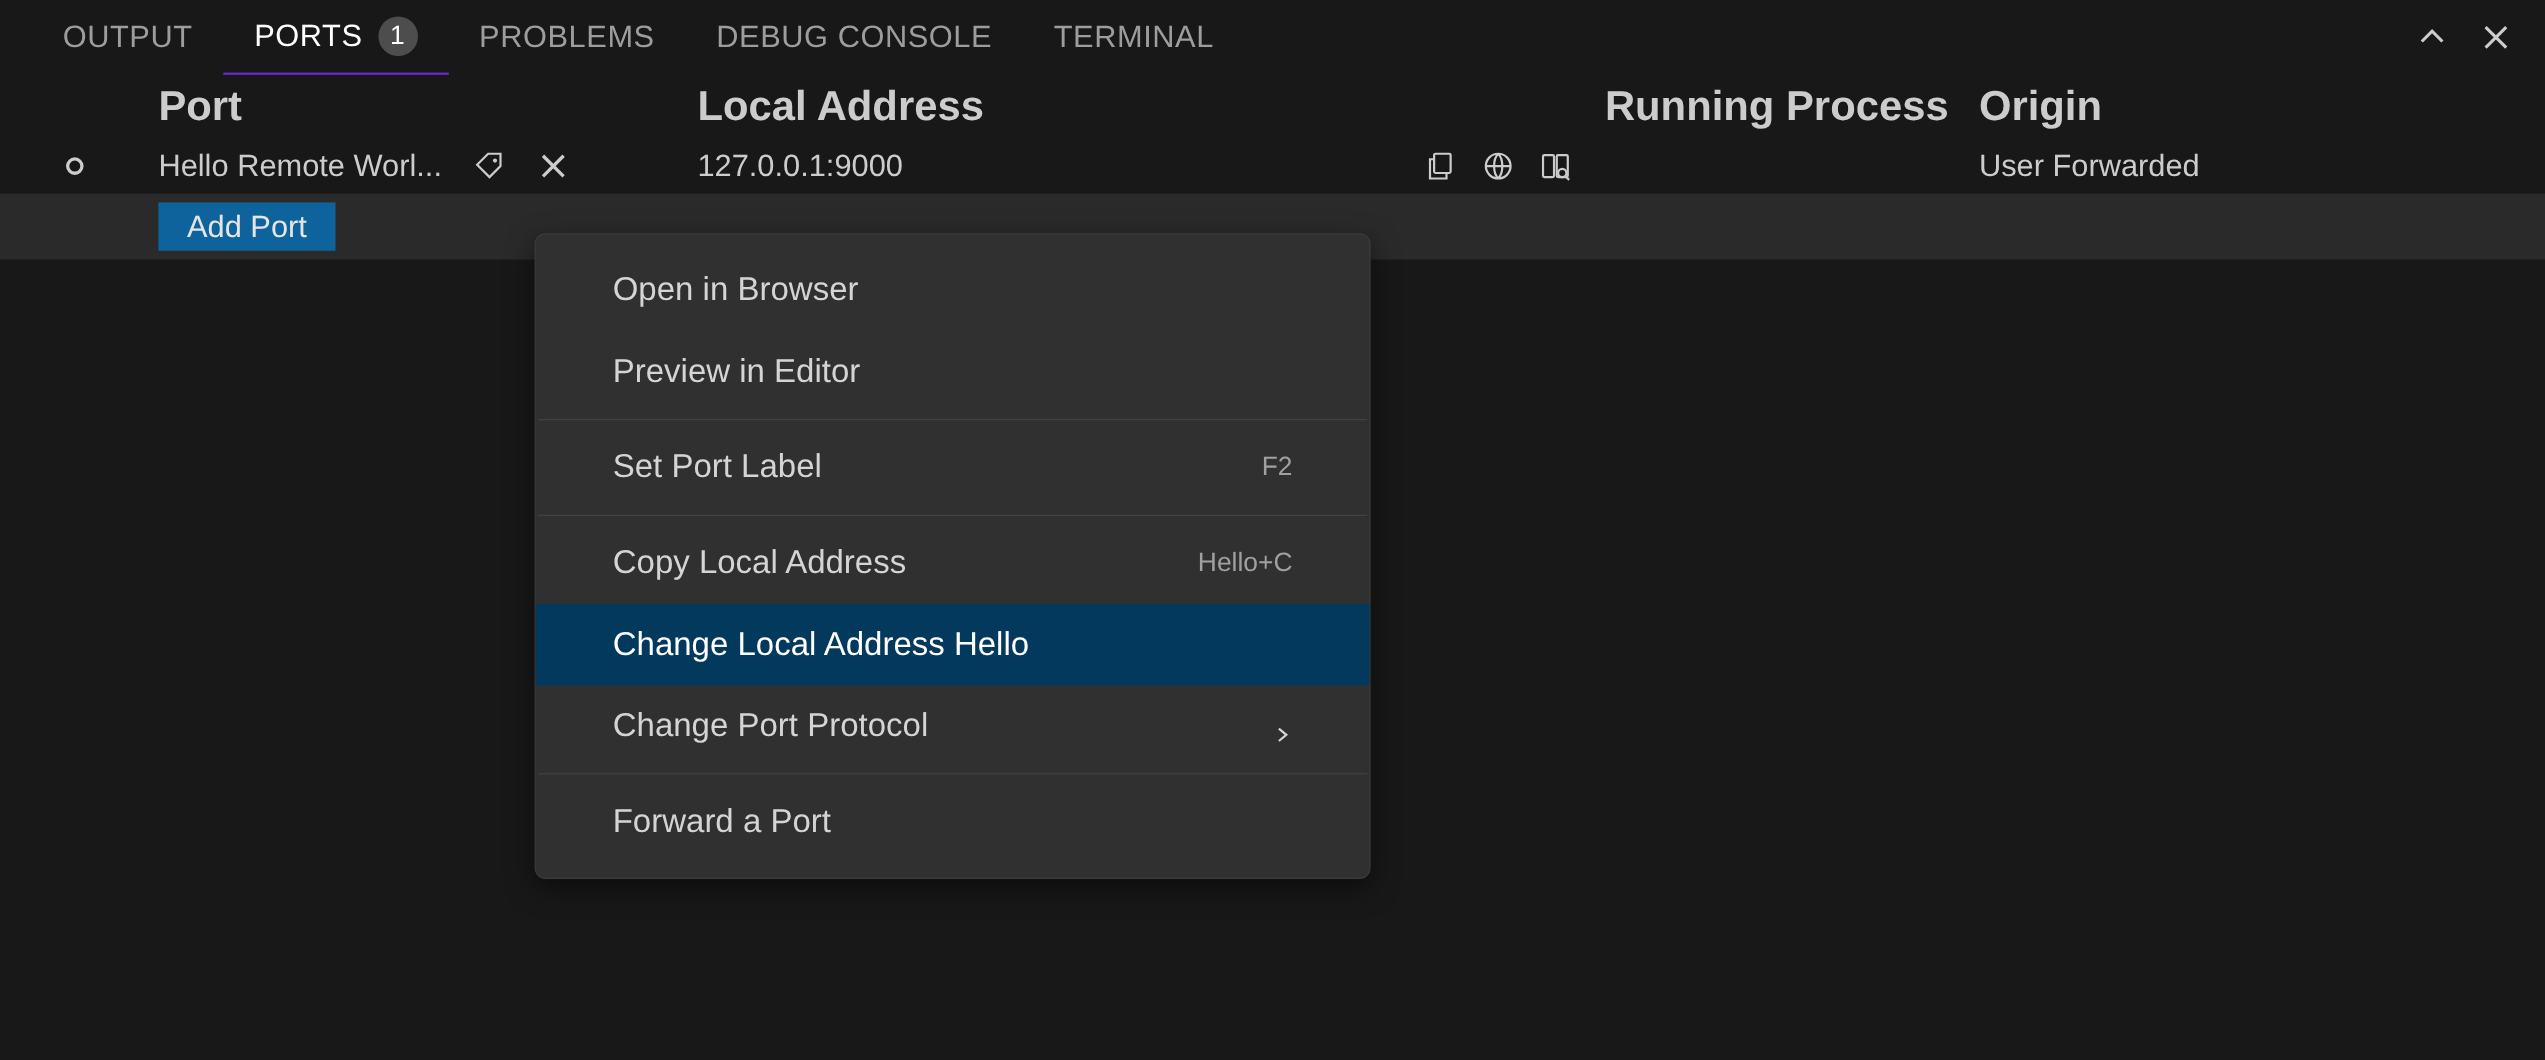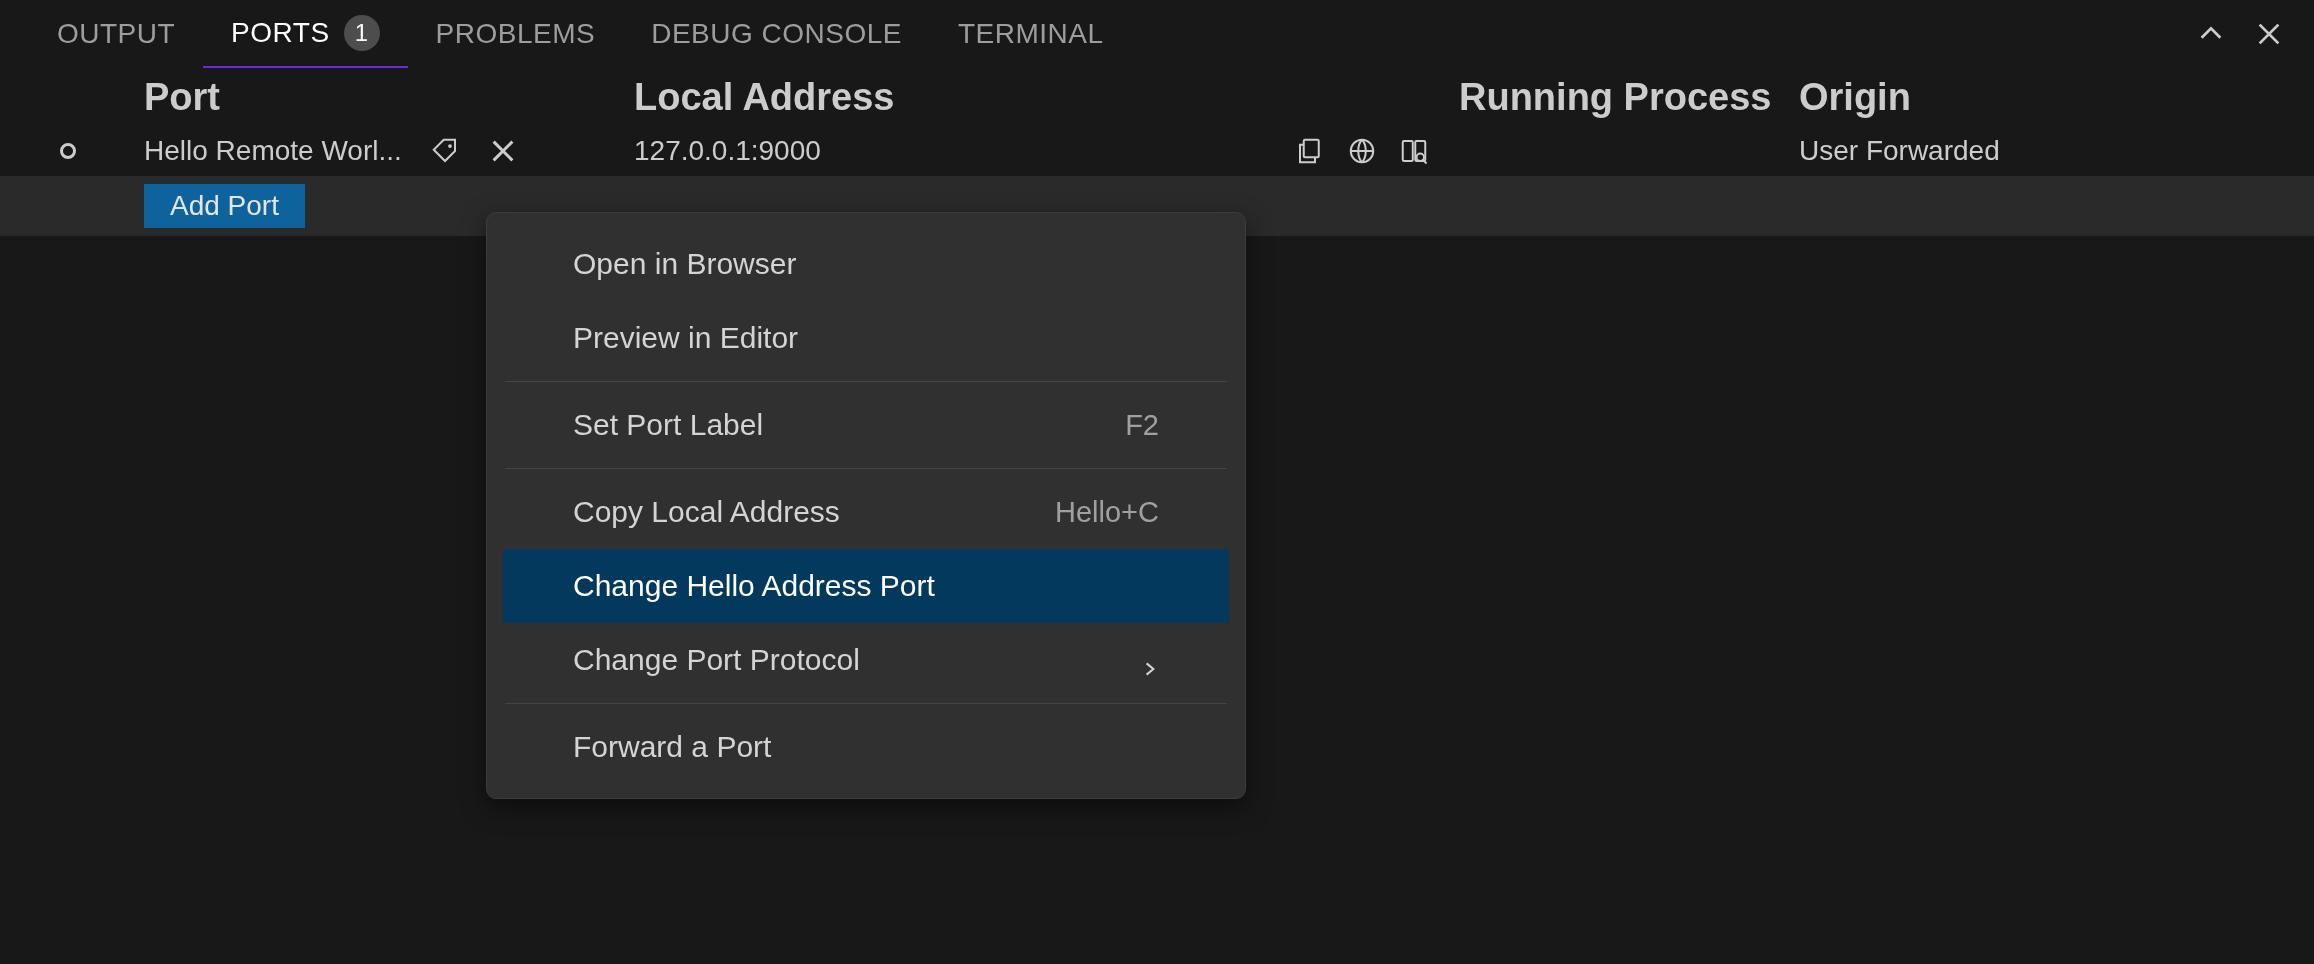--- a/index.html
+++ b/index.html
@@ -34,24 +34,24 @@
   .row .origin-cell { flex:1; }
 
   .icon { display:inline-flex; }
   .icon svg { width:100%; height:100%; display:block; }
   .row-icon { width:30px; height:30px; color:#cccccc; cursor:pointer; }
 
   .addport-row { height:60px; display:flex; align-items:center; padding-left:144px; background:#2a2a2a; }
   .addport-btn { background:#0e639c; color:#e5e5e5; font-size:28px; padding:6px 26px; border:none; cursor:pointer; font-family:inherit; }
 
   
-  .ctx { position:absolute; left:486px; top:212px; width:760px; background:#303031; border:1px solid #3c3c3c; border-radius:10px; box-shadow:0 8px 24px rgba(0,0,0,0.5); padding:14px 16px; z-index:10; }
+  .ctx { position:absolute; left:486px; top:212px; width:760px; background:#303031; border:1px solid #3c3c3c; border-radius:10px; box-shadow:0 8px 24px rgba(0,0,0,0.5); padding:14px 0; z-index:10; }
   .ctx-item { display:flex; align-items:center; justify-content:space-between; height:74px; padding:0 70px; font-size:30px; color:#d4d4d4; cursor:pointer; }
   .ctx-item.highlight { background:#04395e; color:#ffffff; }
-  .ctx-item .shortcut { color:#a0a0a0; font-size:29px; }
+  .ctx-item .shortcut { color:#a0a0a0; font-size:24px; }
   .ctx-sep { height:1px; background:#454545; margin:6px 2px; }
   .ctx-sub { width:18px; height:18px; }
   .ctx-sub svg { width:100%; height:100%; }
 
 </style>
 </head>
 <body>
 
 <div class="tabbar">
   <div class="tab">OUTPUT</div>
@@ -147,21 +147,21 @@
   <div class="ctx-item">
     <span>Set Port Label</span>
     <span class="shortcut">F2</span>
   </div>
   <div class="ctx-sep"></div>
   <div class="ctx-item">
     <span>Copy Local Address</span>
     <span class="shortcut">Hello+C</span>
   </div>
   <div class="ctx-item highlight">
-    <span>Change Hello Address Port</span>
+    <span>Change Local Address Hello</span>
   </div>
   <div class="ctx-item">
     <span>Change Port Protocol</span>
     <span class="ctx-sub">
       <svg viewBox="0 0 16 16" fill="none" stroke="currentColor" stroke-width="1.8">
           <path d="M5 3 L11 8 L5 13"></path>
         </svg>
     </span>
   </div>
   <div class="ctx-sep"></div>

